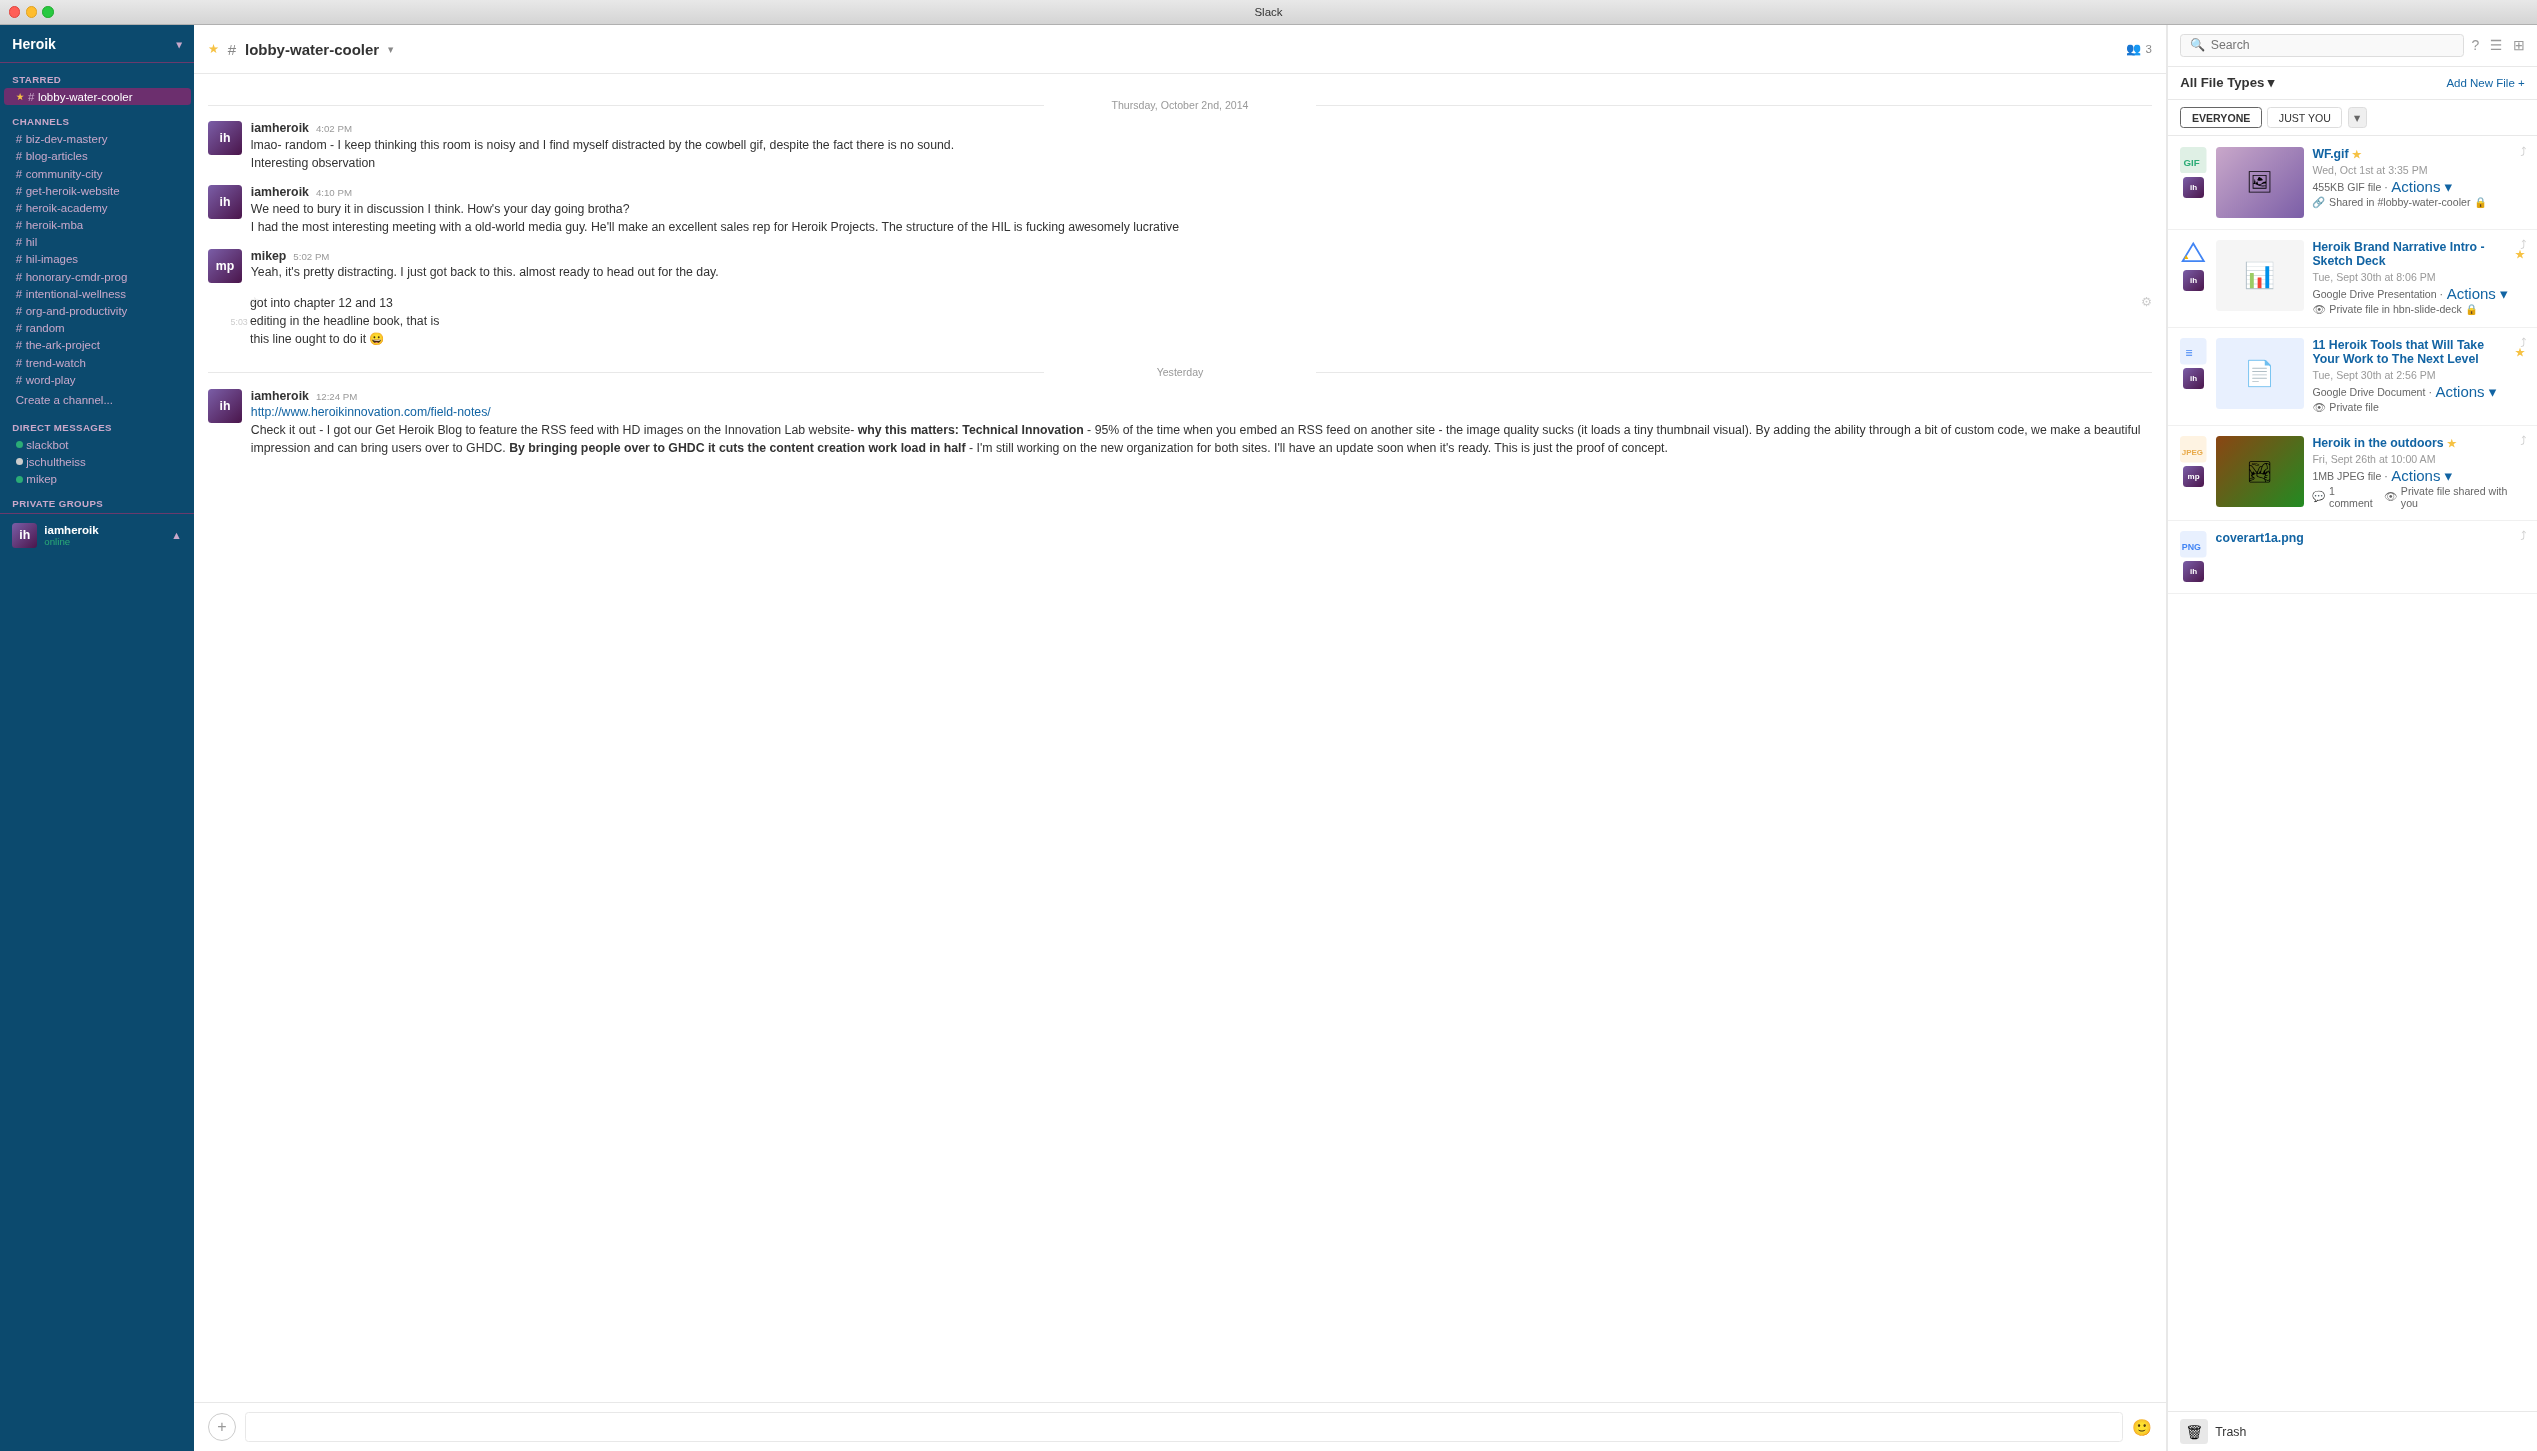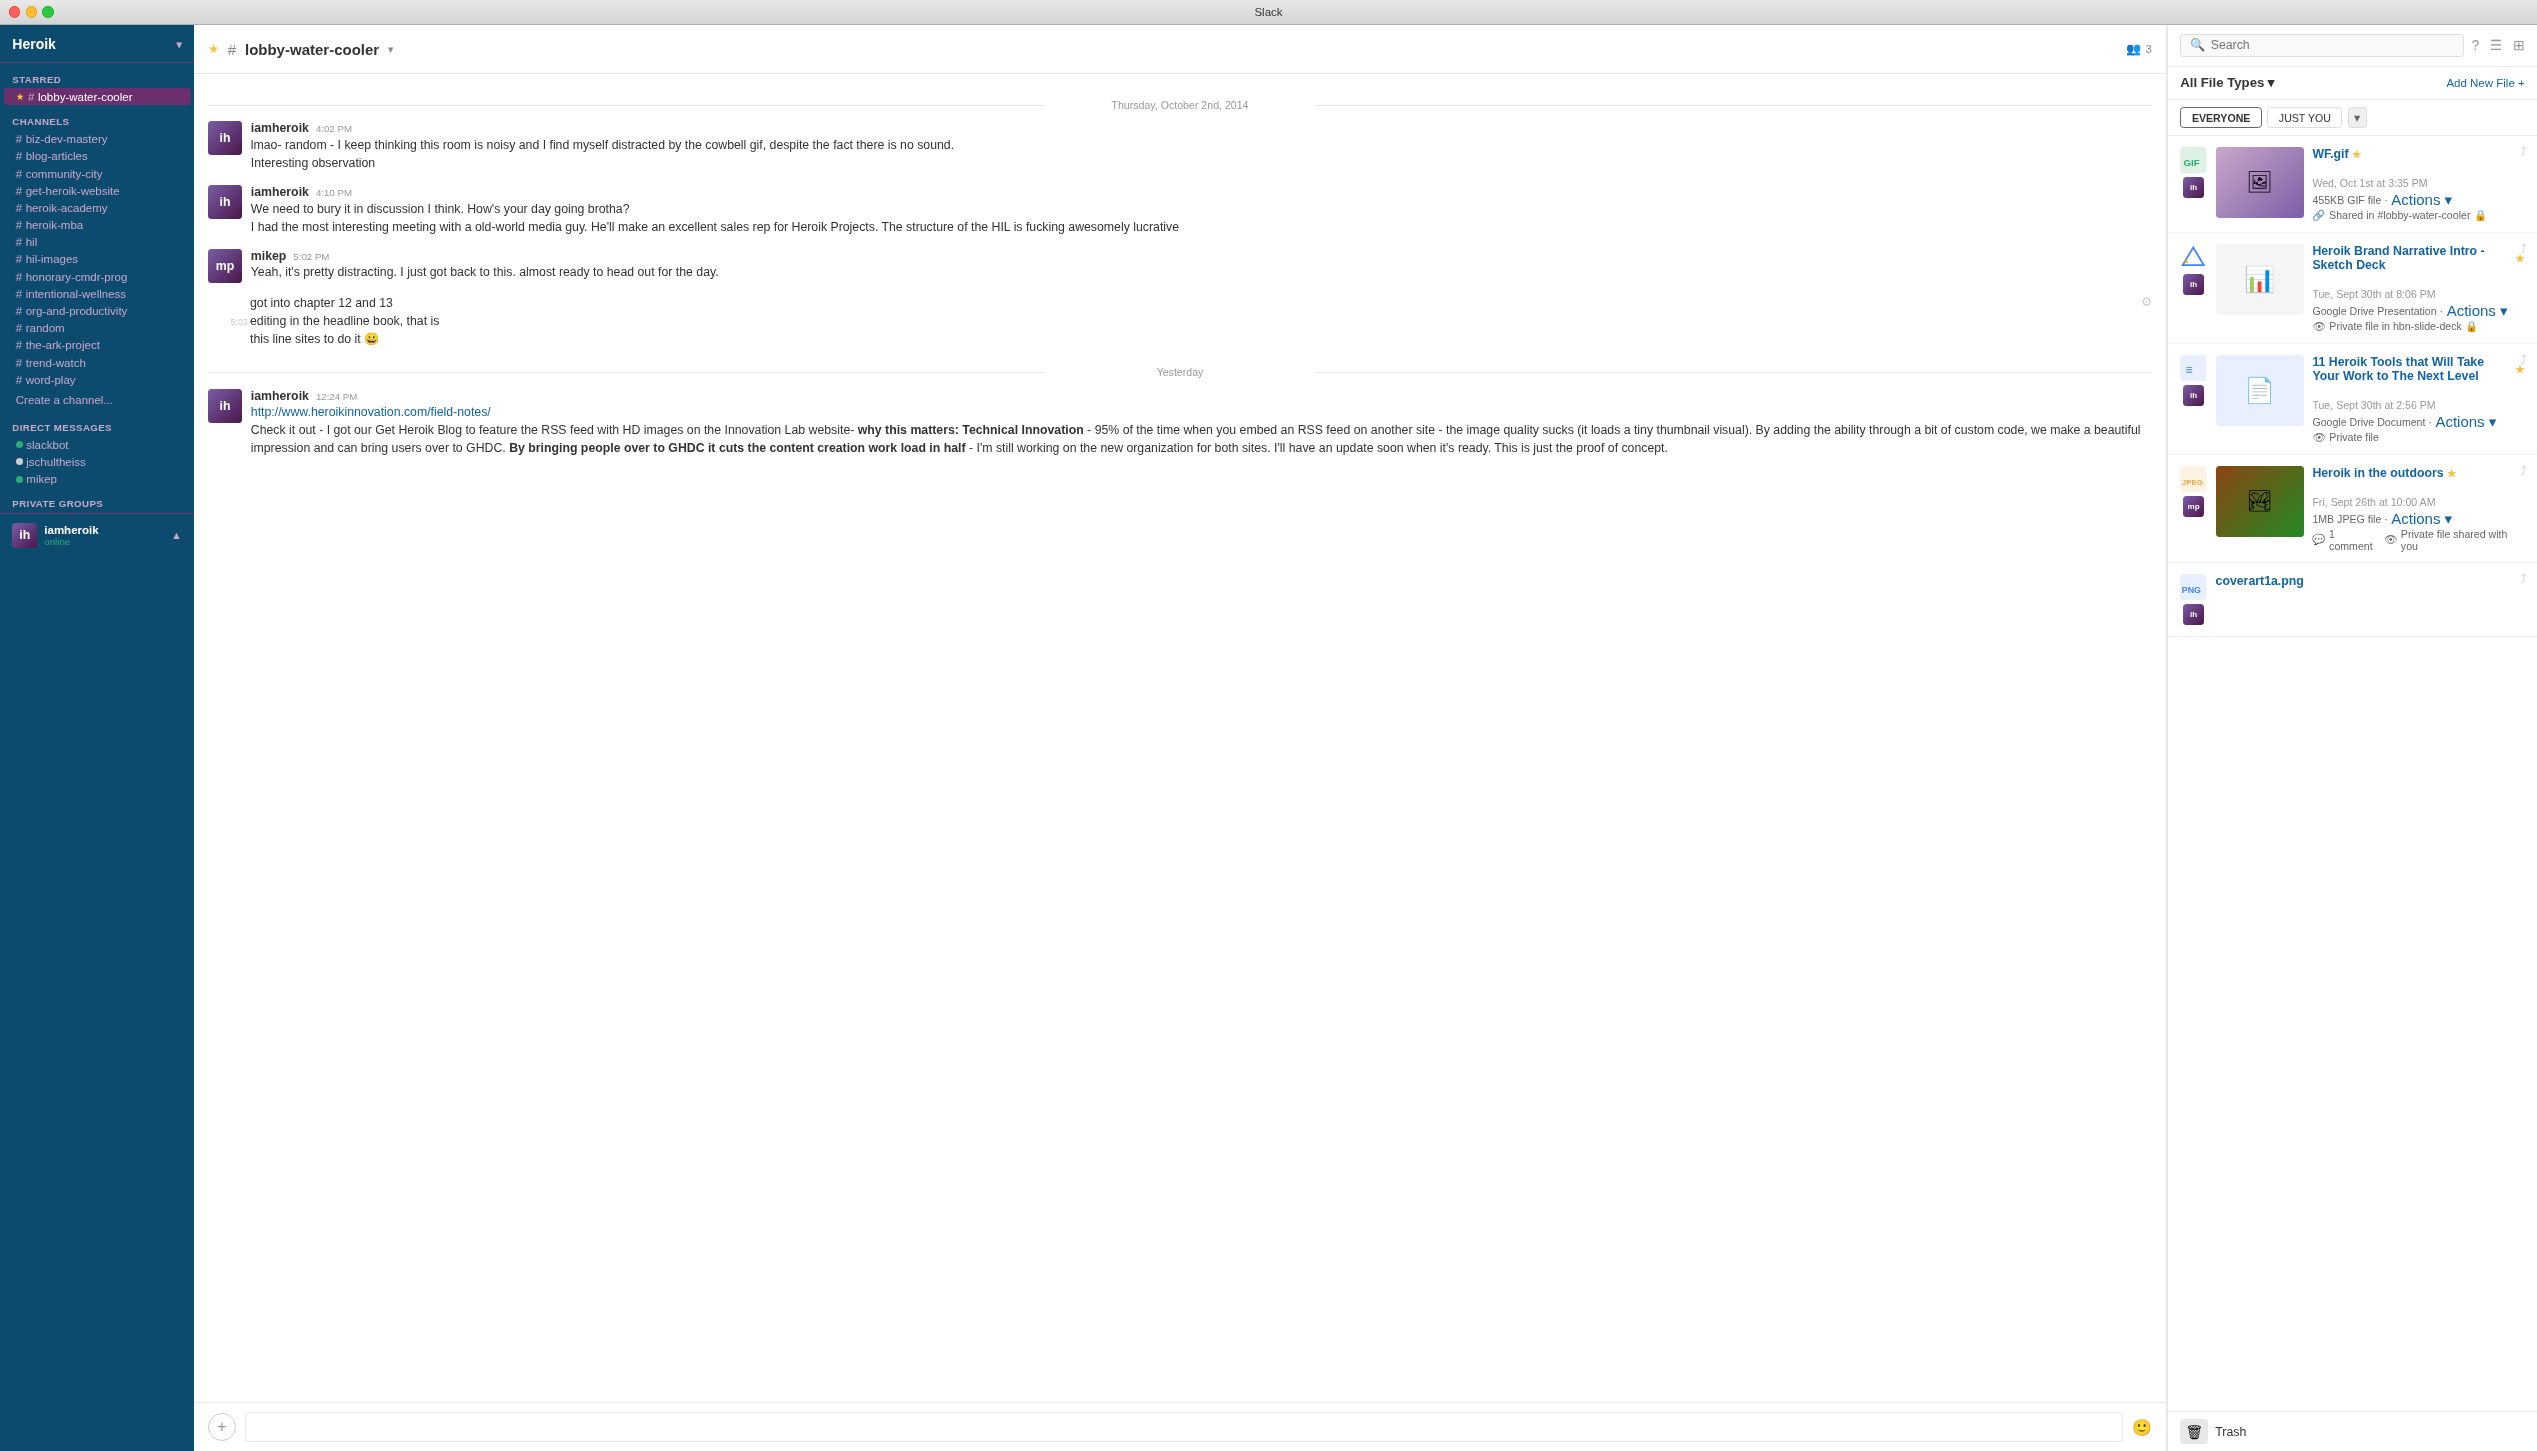--- a/index.html
+++ b/index.html
@@ -232,21 +232,21 @@
       position: relative;
       gap: 8.8px;
     }
     .file-icon-area { display: flex; flex-direction: column; align-items: center; gap: 3.5px; }
     .file-type-icon { width: 26.5px; height: 26.5px; display: flex; align-items: center; justify-content: center; font-size: 17.6px; }
     .user-avatar-sm { width: 21px; height: 21px; border-radius: 3.5px; background: #ccc; overflow: hidden; flex-shrink: 0; }
     .file-thumbnail { width: 88px; height: 71px; border-radius: 3.5px; object-fit: cover; background: #ddd; flex-shrink: 0; overflow: hidden; }
     .file-info { flex: 1; min-width: 0; }
     .file-name { font-size: 12.3px; font-weight: 700; color: #1264a3; cursor: pointer; display: flex; align-items: center; gap: 3.5px; }
     .file-star { color: #f6c244; font-size: 10.6px; }
-    .file-meta { font-size: 10.6px; color: #999; margin-top: 16px; }
+    .file-meta { font-size: 10.6px; color: #999; margin-top: 3px; }
     .file-details { font-size: 10.6px; color: #666; margin-top: 1.8px; display: flex; align-items: center; gap: 3.5px; flex-wrap: wrap; }
     .file-actions-link { color: #1264a3; cursor: pointer; font-size: 15px; }
     .file-shared { color: #666; font-size: 10.6px; display: flex; align-items: center; gap: 3.5px; }
     .file-corner-btn { position: absolute; top: 8.8px; right: 10.6px; color: #ccc; font-size: 12.3px; cursor: pointer; }
 
     
     .gdrive-icon { color: #f4b400; font-size: 19.4px; }
 
     .trash-section {
       padding: 7px 12.3px;
@@ -439,21 +439,21 @@
           </div>
           <div class="message-text">Yeah, it's pretty distracting.  I just got back to this.  almost ready to head out for the day.</div>
         </div>
       </div>
 
       <div class="cont-message" style="position:relative;">
         <span class="cont-time" style="position:absolute;left:8px;top:0;font-size:8.8px;color:#ccc;width:37px;text-align:right;">5:03</span>
         <span class="cont-star star-badge" style="position:absolute;left:39px;top:0;color:#ccc;font-size:9.7px;">☆</span>
         <div class="message-text">got into chapter 12 and 13</div>
         <div class="message-text">editing in the headline book, that is</div>
-        <div class="message-text">this line sites to do it 😀</div>
+        <div class="message-text">this line ought to do it 😀</div>
         <span class="gear-icon" style="position:absolute;right:0;top:0;color:#ccc;font-size:12.3px;">⚙</span>
       </div>
 
       <div class="date-divider" style="margin-top:17.6px;">
         <span>Yesterday</span>
       </div>
 
       <div class="message-group">
         <div class="avatar av-heroik">
           <div class="avatar-placeholder">ih</div>

